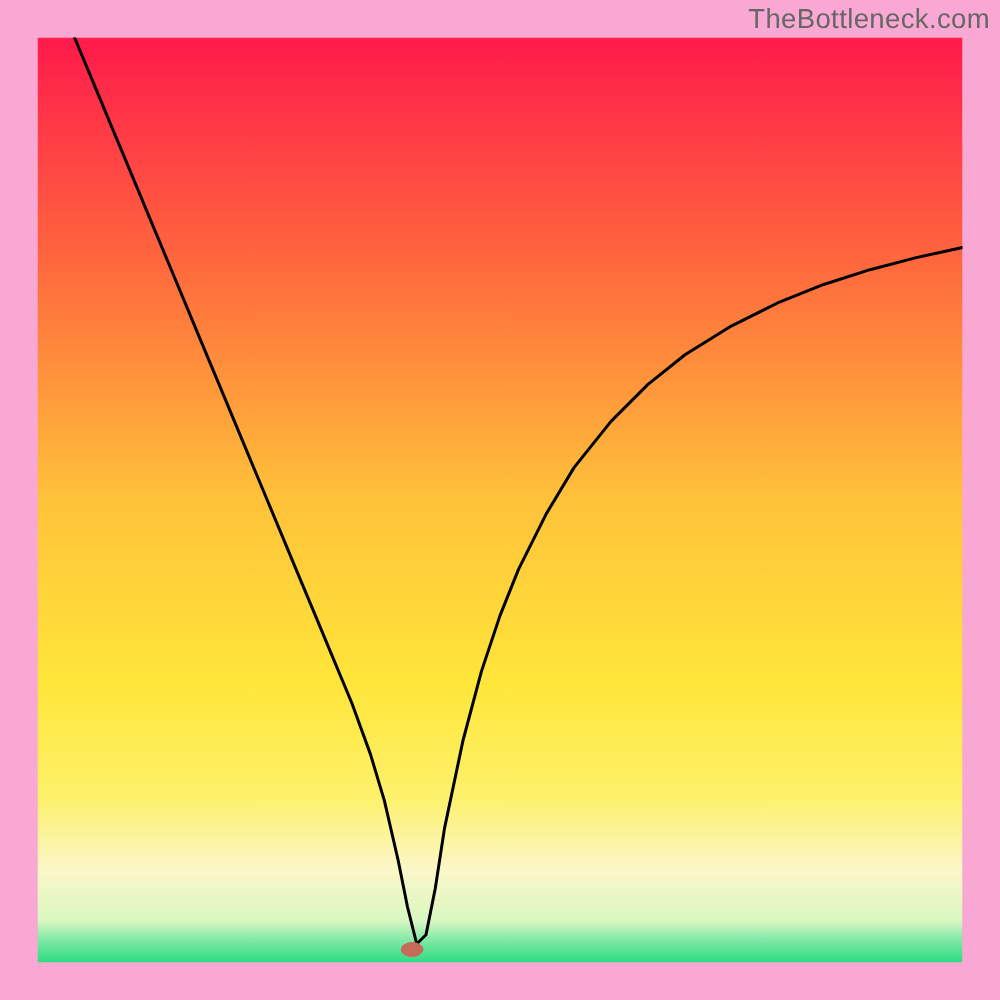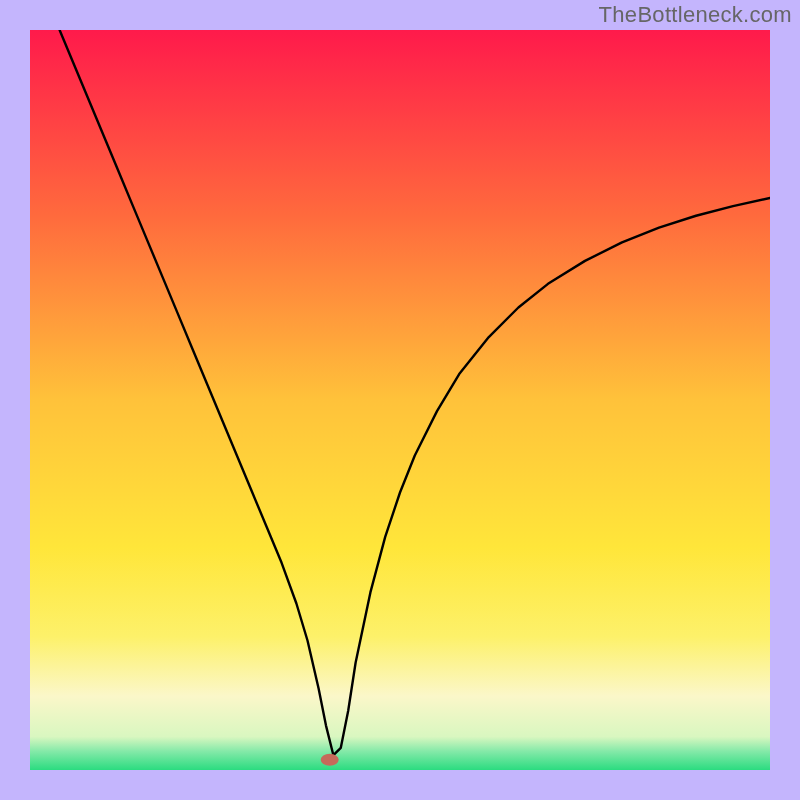--- a/index.html
+++ b/index.html
@@ -8,21 +8,21 @@
     width: 800px;
     height: 800px;
     overflow: hidden;
     background: #fff;
     font-family: Arial, Helvetica, sans-serif;
   }
   .frame {
     position: relative;
     width: 800px;
     height: 800px;
-    background: #c4b5fd;
+    background: #f9a8d4;
   }
   .watermark {
     position: absolute;
     top: 2px;
     right: 8px;
     color: #666;
     font-size: 22px;
     font-weight: 400;
     letter-spacing: 0.3px;
     z-index: 10;

